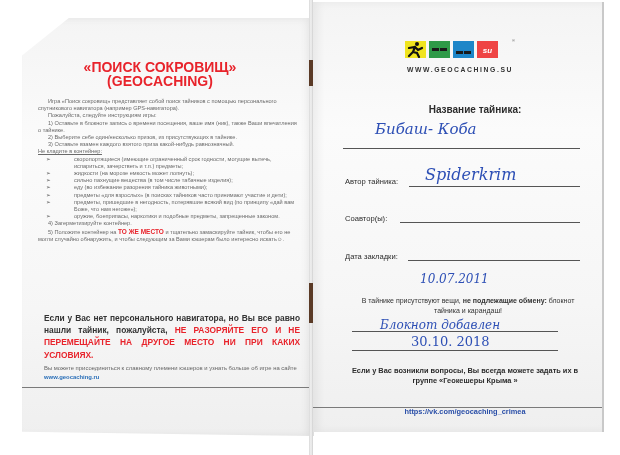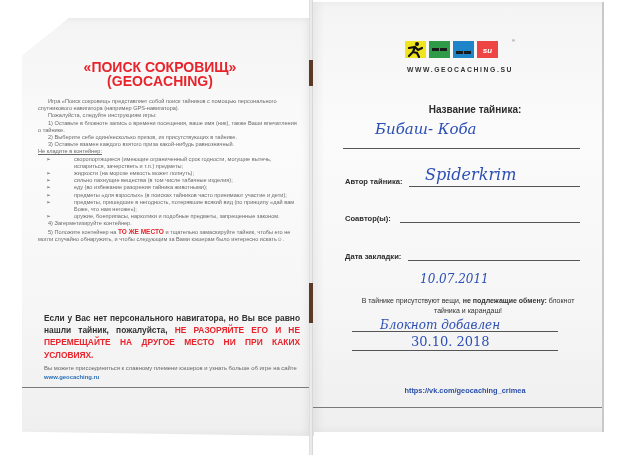--- a/index.html
+++ b/index.html
@@ -72,21 +72,21 @@
   .logo { position: absolute; left: 405px; top: 41px; display: flex; gap: 3px; }
   .logo .sq { width: 21px; height: 17px; position: relative; }
   .logo .y { background: #f0e41f; }
   .logo .g { background: #2f9a48; }
   .logo .b { background: #1e86c8; }
   .logo .r { background: #ef4444; color: #fff; font-size: 8px; font-weight: bold; font-style: italic; text-align: center; line-height: 19px; }
   .logo .dash { position:absolute; top:7px; height:3px; width:7px; background:#1a1a1a; }
   .reg { position:absolute; left: 512px; top: 38px; font-size: 4px; color:#555; }
   .site { position: absolute; left: 407px; top: 66px; font-size: 6.8px; font-weight: bold; letter-spacing: 1.6px; color: #333; }
 
-  .field-label { position: absolute; font-size: 7.6px; font-weight: bold; color: #2c2c2c; white-space: nowrap; }
+  .field-label { position: absolute; font-size: 7.6px; font-weight: normal; color: #2c2c2c; white-space: nowrap; }
   .heading { position: absolute; left: 395px; top: 104px; width: 160px; text-align:center; font-size: 10px; font-weight: bold; color: #2c2c2c; }
   .line { position: absolute; height: 1px; background: #555; }
   .hand {
     position: absolute; color: #2d4fb5; font-family: "DejaVu Serif", serif;
     font-style: italic; white-space: nowrap;
   }
   .note {
     position: absolute; left: 348px; width: 240px; top: 296px;
     font-size: 7px; line-height: 10px; color: #333; text-align: center;
   }
@@ -175,14 +175,15 @@
 
 <div class="note">
   <span>В тайнике присутствуют вещи, </span><b>не подлежащие обмену:</b><span> блокнот тайника и карандаш!</span>
 </div>
 <div class="hand" style="left:380px;top:318px;font-size:12px;">Блокнот добавлен</div>
 <div class="line" style="left:352px;top:331px;width:206px;"></div>
 <div class="hand" style="left:380px;top:334px;font-size:13px;font-style:normal;margin-left:31px;">30.10. 2018</div>
 <div class="line" style="left:352px;top:350px;width:206px;"></div>
 
 <div class="questions">
+  <div>Если у Вас возникли вопросы, Вы всегда можете задать их  в группе «Геокешеры Крыма »</div>
   <div class="link">https://vk.com/geocaching_crimea</div>
 </div>
 
 </body></html>

